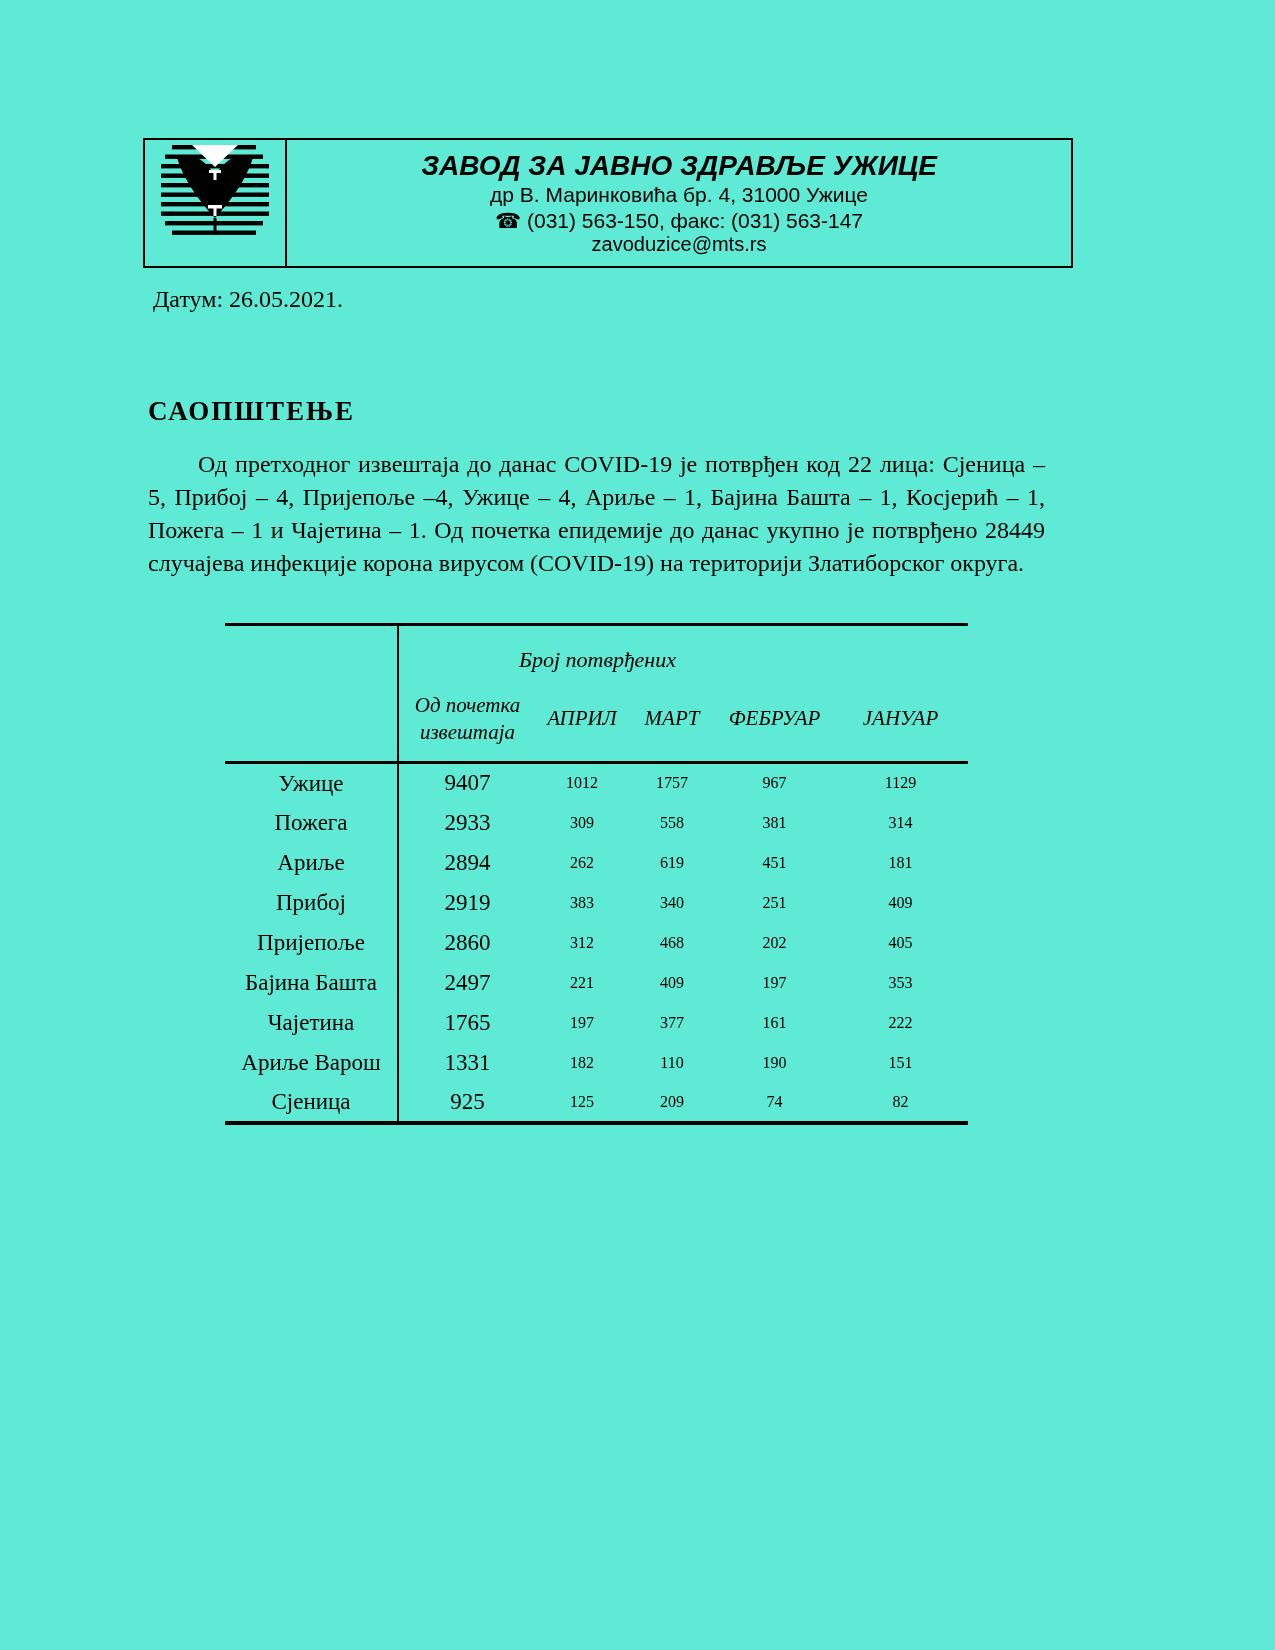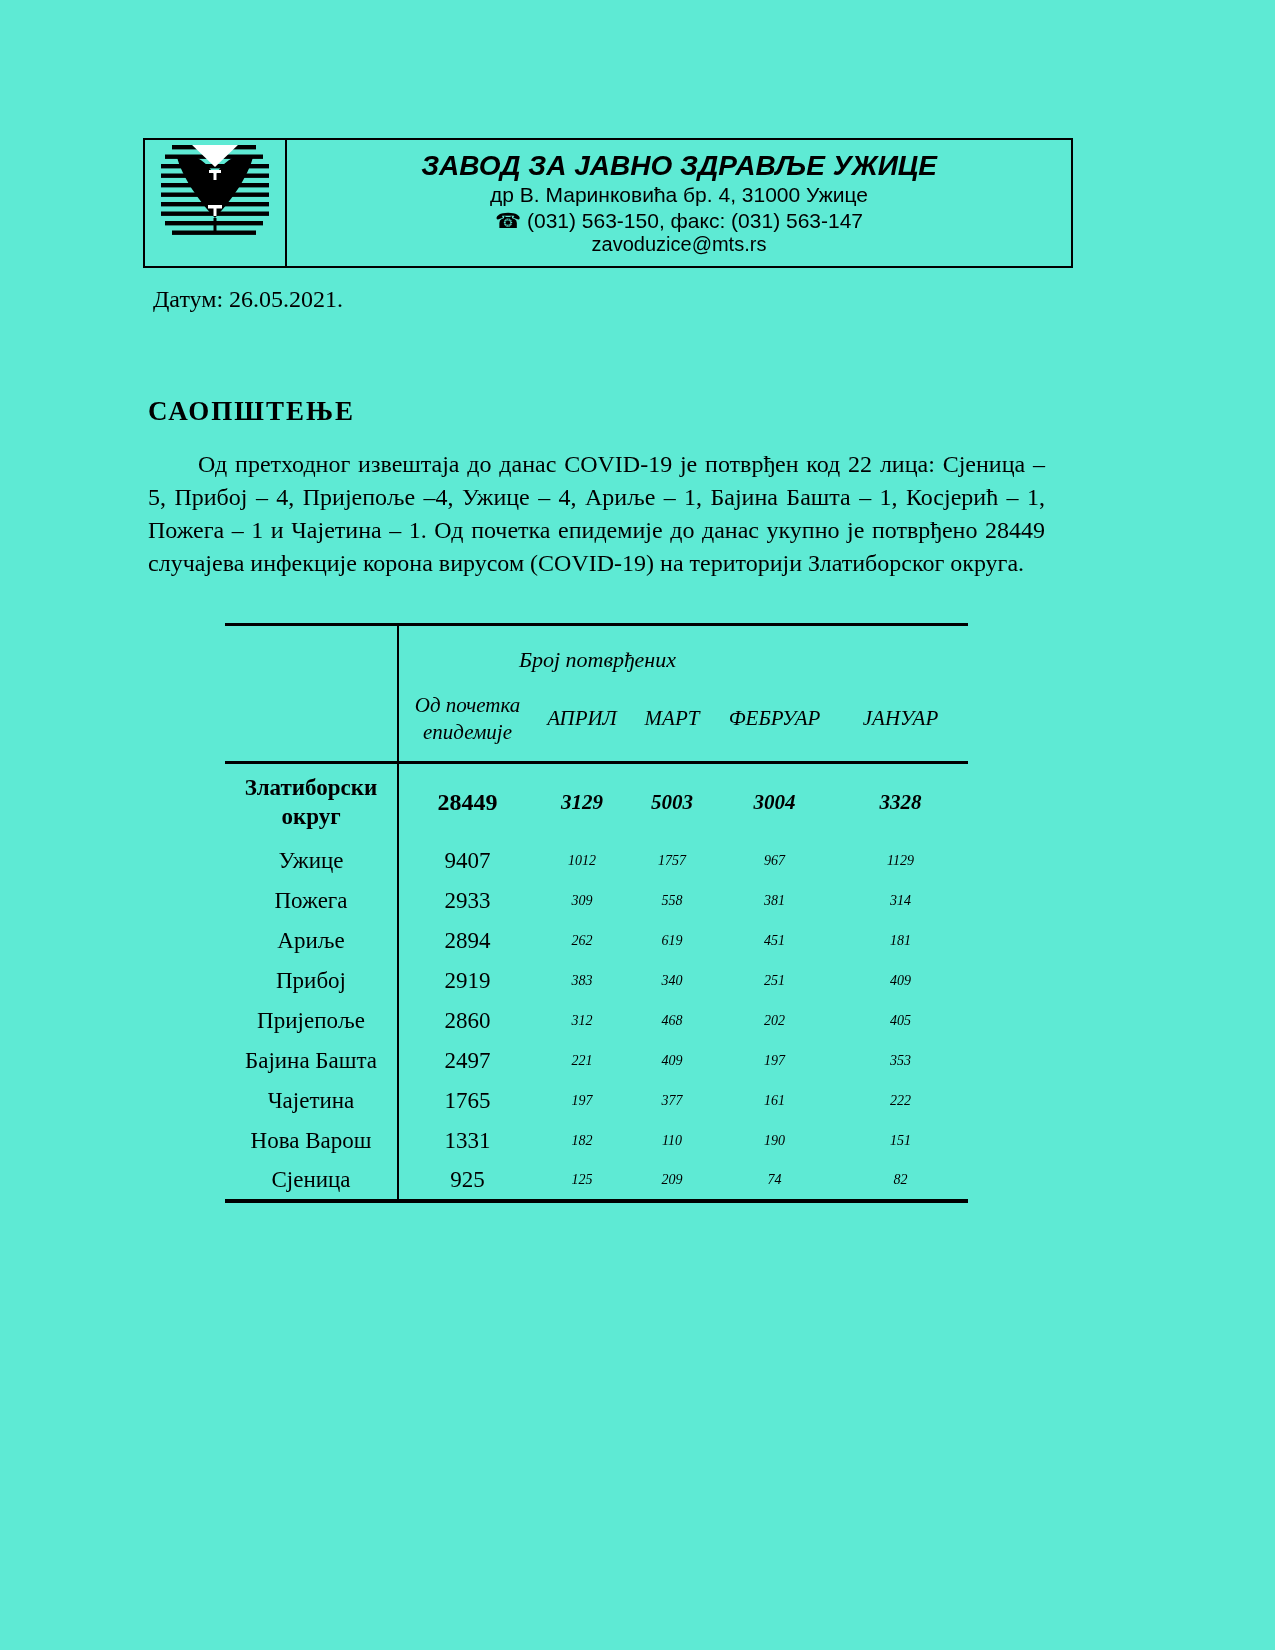--- a/index.html
+++ b/index.html
@@ -55,21 +55,21 @@
   .col-divider{border-right:2px solid #000;}
   .group-header-row th{height:52px;vertical-align:bottom;padding-bottom:4px;}
   .group-header{font-size:22px;font-weight:bold;font-style:italic;}
   .group-header span{position:relative;left:-86px;}
   .col-header-row th{height:86px;border-bottom:3px solid #000;}
   .col-header{font-size:21px;font-weight:bold;font-style:italic;line-height:27px;}
   .covid-table tbody tr{height:40px;}
   .covid-table tbody tr.row-total{height:78px;}
   .c-name{font-size:23px;line-height:29px;padding:0 4px;}
   .c-total{font-size:23px;}
-  .c-month{font-size:14px;font-style:italic;}
+  .c-month{font-size:16px;}
   .row-total .c-name{font-weight:bold;}
   .row-total .c-total{font-weight:bold;font-size:24px;font-style:normal;}
   .row-total .c-month{font-weight:bold;font-style:italic;font-size:21px;}
 </style>
 </head>
 <body>
 
 <div class="page">
 
   <div class="header-box">
@@ -128,36 +128,28 @@
     </colgroup>
     <thead>
       <tr class="group-header-row">
         <th class="col-divider"></th>
         <th colspan="5" class="group-header">
           <span>Број потврђених</span>
         </th>
       </tr>
       <tr class="col-header-row">
         <th class="col-divider"></th>
-        <th class="col-header">Од почетка епидемије</th>
+        <th class="col-header">Од почетка извештаја</th>
         <th class="col-header">АПРИЛ</th>
         <th class="col-header">МАРТ</th>
         <th class="col-header">ФЕБРУАР</th>
         <th class="col-header">ЈАНУАР</th>
       </tr>
     </thead>
     <tbody>
-        <tr class="row-total">
-          <td class="c-name col-divider">Златиборски округ</td>
-          <td class="c-total">28449</td>
-          <td class="c-month">3129</td>
-          <td class="c-month">5003</td>
-          <td class="c-month">3004</td>
-          <td class="c-month">3328</td>
-        </tr>
         <tr>
           <td class="c-name col-divider">Ужице</td>
           <td class="c-total">9407</td>
           <td class="c-month">1012</td>
           <td class="c-month">1757</td>
           <td class="c-month">967</td>
           <td class="c-month">1129</td>
         </tr>
         <tr>
           <td class="c-name col-divider">Пожега</td>
@@ -201,21 +193,21 @@
         </tr>
         <tr>
           <td class="c-name col-divider">Чајетина</td>
           <td class="c-total">1765</td>
           <td class="c-month">197</td>
           <td class="c-month">377</td>
           <td class="c-month">161</td>
           <td class="c-month">222</td>
         </tr>
         <tr>
-          <td class="c-name col-divider">Нова Варош</td>
+          <td class="c-name col-divider">Ариље Варош</td>
           <td class="c-total">1331</td>
           <td class="c-month">182</td>
           <td class="c-month">110</td>
           <td class="c-month">190</td>
           <td class="c-month">151</td>
         </tr>
         <tr>
           <td class="c-name col-divider">Сјеница</td>
           <td class="c-total">925</td>
           <td class="c-month">125</td>

